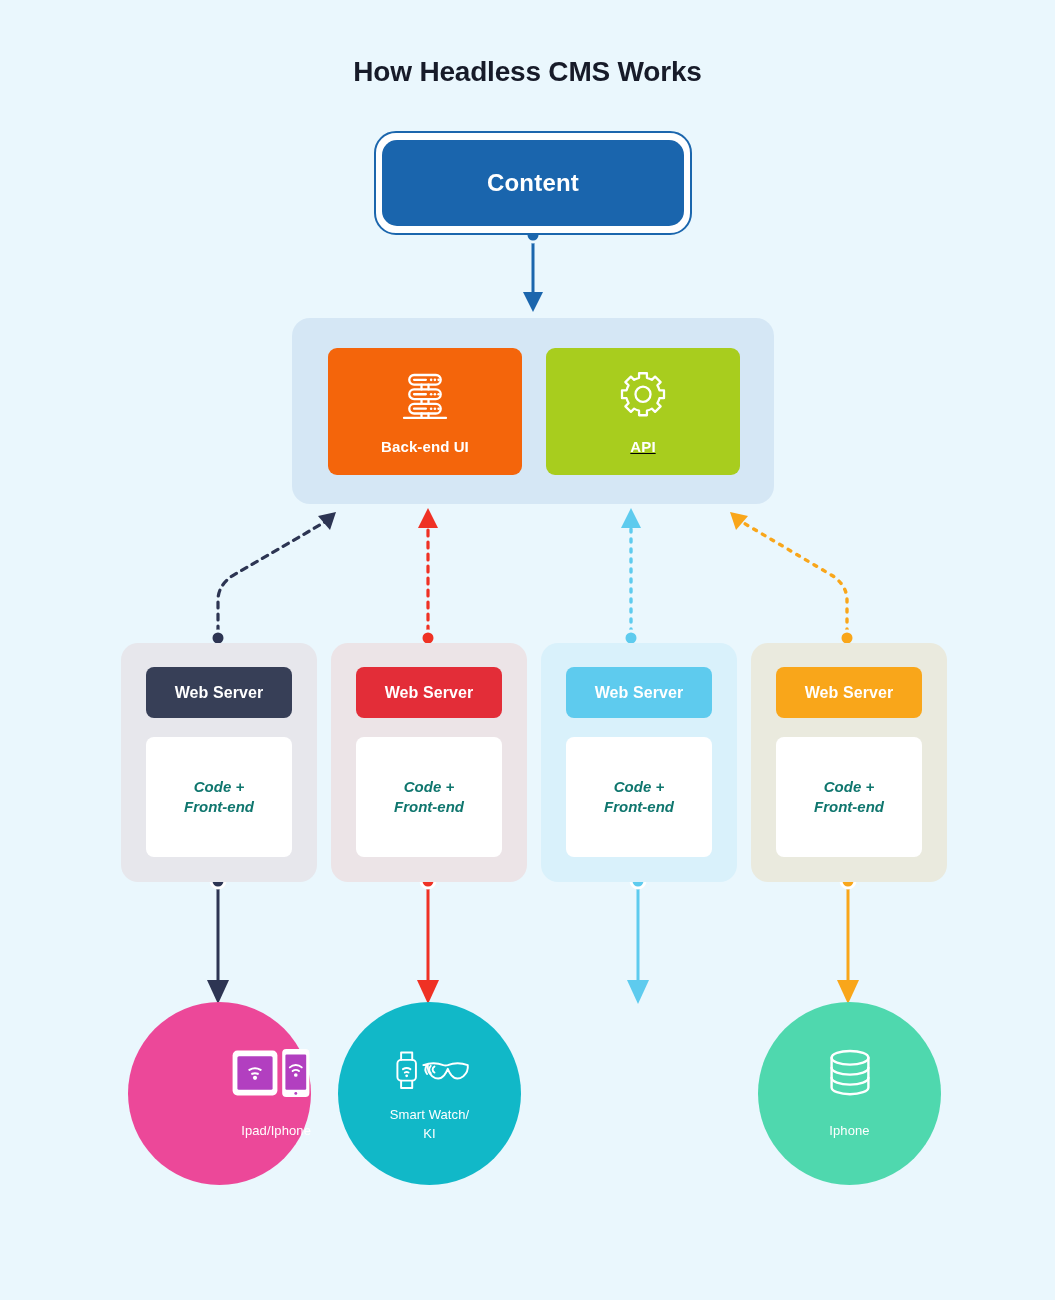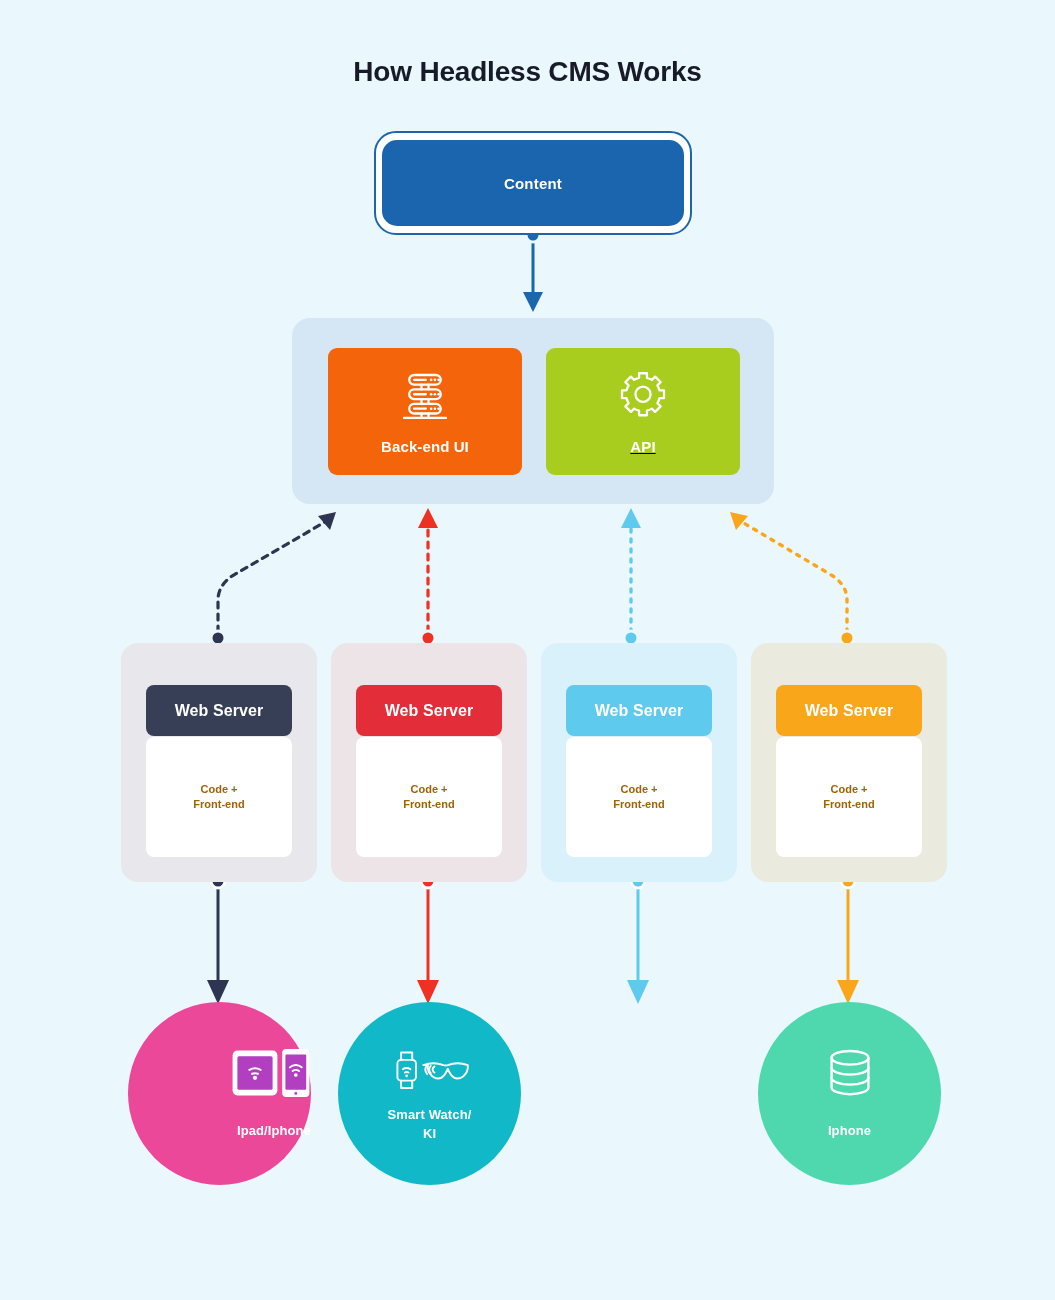--- a/index.html
+++ b/index.html
@@ -54,21 +54,21 @@
     height: 86px;
     background: #1a65ad;
     border-radius: 15px;
     display: flex;
     align-items: center;
     justify-content: center;
     box-sizing: border-box;
   }
   .content-label {
     color: #ffffff;
-    font-size: 15px;
+    font-size: 24px;
     font-weight: bold;
     letter-spacing: 0.2px;
   }
 
   
   .platform {
     position: absolute;
     left: 292px;
     top: 318px;
     width: 482px;
@@ -113,21 +113,21 @@
     box-sizing: border-box;
   }
   .server-card.c0 { left: 121px; background: #e7e7ec; }
   .server-card.c1 { left: 331px; background: #ece4e7; }
   .server-card.c2 { left: 541px; background: #d9f1fb; }
   .server-card.c3 { left: 751px; background: #eaeade; }
 
   .server-head {
     position: absolute;
     left: 25px;
-    top: 42px;
+    top: 24px;
     width: 146px;
     height: 51px;
     border-radius: 8px;
     display: flex;
     align-items: center;
     justify-content: center;
   }
   .server-head-label {
     color: #ffffff;
     font-size: 16px;
@@ -141,24 +141,25 @@
     width: 146px;
     height: 120px;
     background: #ffffff;
     border-radius: 8px;
     display: flex;
     align-items: center;
     justify-content: center;
     text-align: center;
   }
   .server-body-label {
-    color: #a16207;
-    font-size: 11px;
+    color: #0f766e;
+    font-size: 15px;
     font-weight: bold;
     line-height: 1.32;
+    font-style: italic;
   }
 
   
   .device {
     position: absolute;
     top: 1002px;
     width: 183px;
     height: 183px;
     border-radius: 50%;
     display: flex;
@@ -173,21 +174,21 @@
   .device.d3 { left: 758px; background: #4fd8ae; }
   .device-icon {
     width: 80px;
     height: 54px;
     display: block;
     margin-bottom: 22px;
   }
   .device-label {
     color: #ffffff;
     font-size: 13px;
-    font-weight: bold;
+    font-weight: normal;
     text-align: center;
     line-height: 1.45;
     letter-spacing: 0.1px;
   }
   .device.d1 .device-label { margin-top: -8px; }
   .device.d1 .device-icon { margin-bottom: 16px; }
 
   
   #wires {
     position: absolute;

